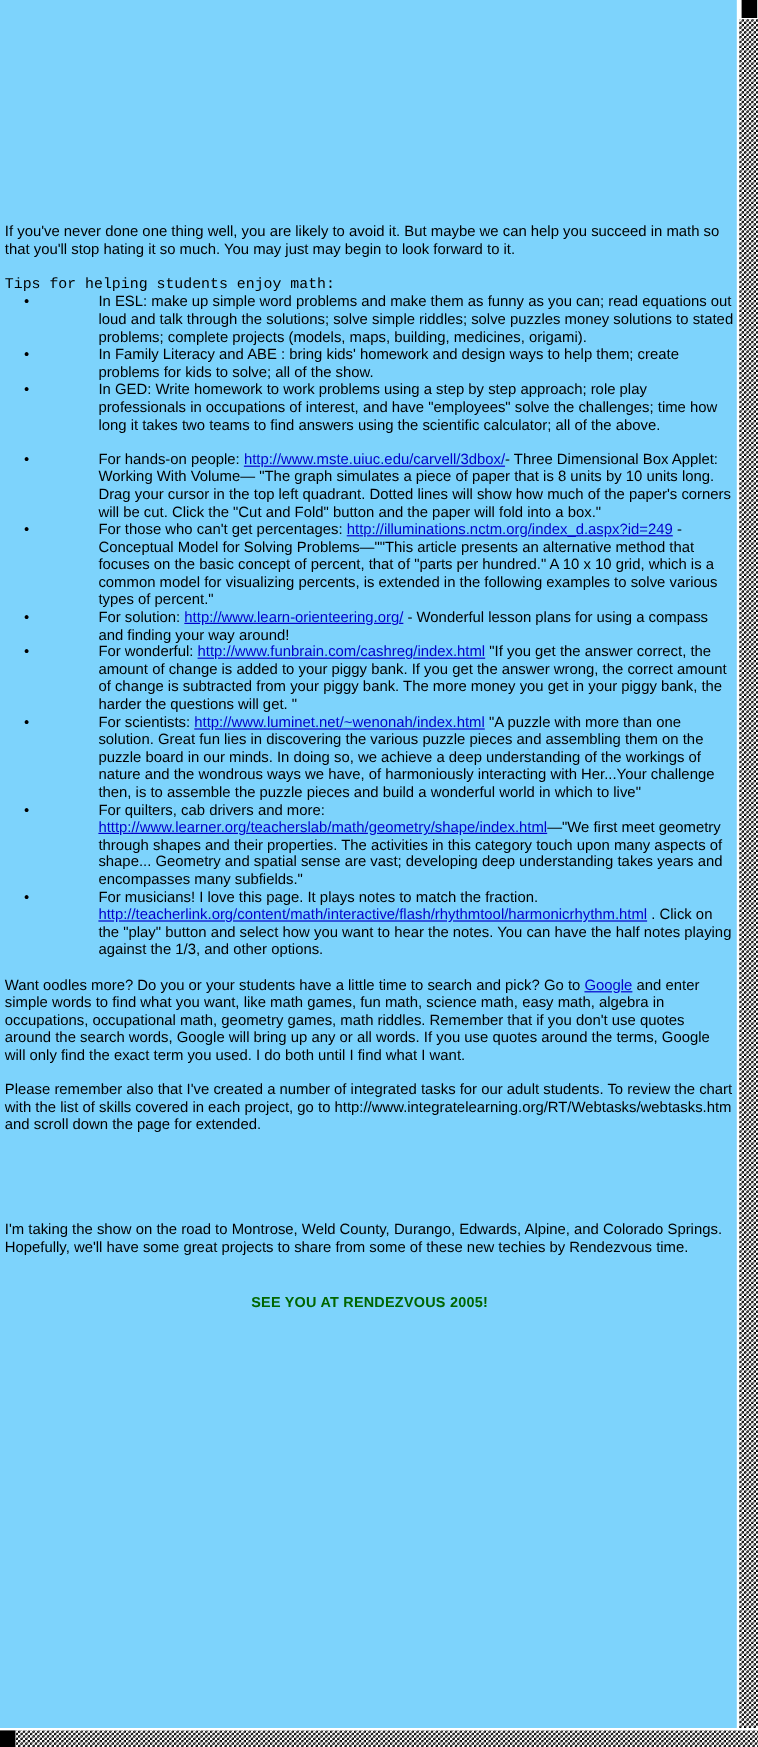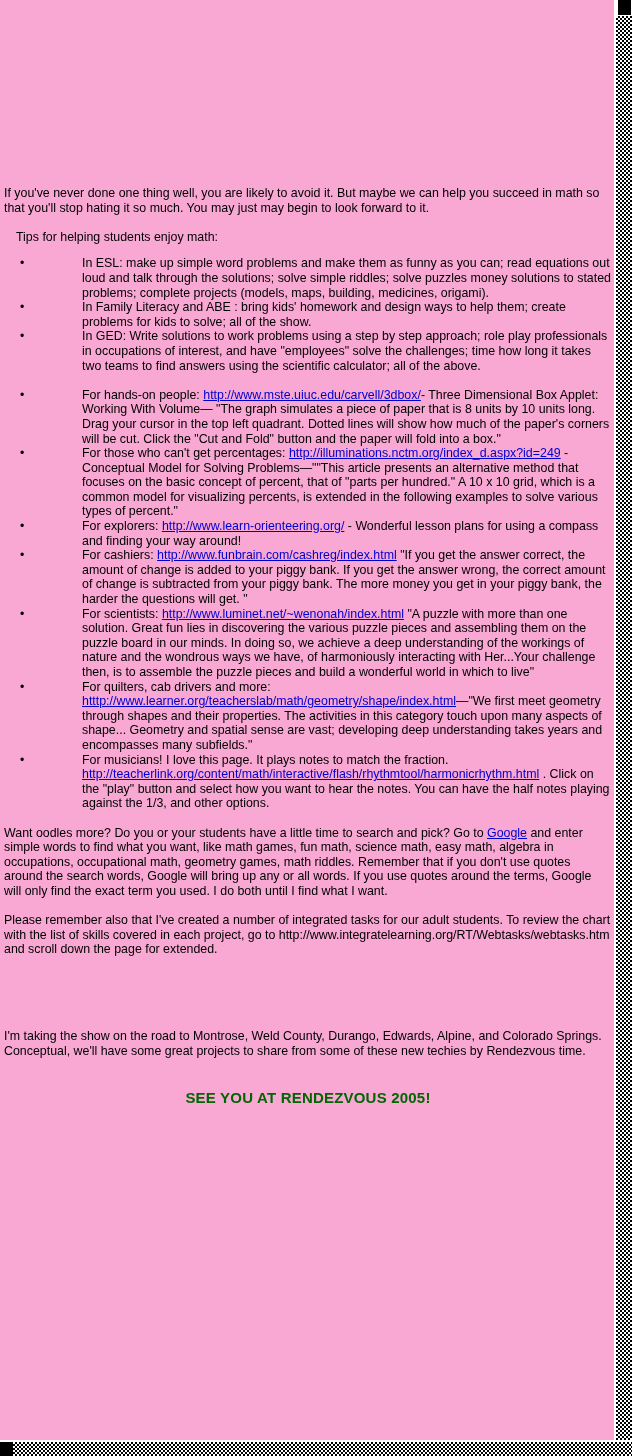--- a/index.html
+++ b/index.html
@@ -15,42 +15,43 @@
     font-family: "Liberation Sans", sans-serif;
   }
 
   
   #doc {
     position: absolute;
     left: 0;
     top: 0;
     width: 614px;
     height: 1440px;
-    background: #f9a8d4;
+    background: #7dd3fc;
     box-sizing: border-box;
     padding: 0 8px 0 4px;
     overflow: hidden;
   }
 
   #content {
     position: absolute;
     left: 4px;
     top: 186px;
     width: 608px;
     font-size: 12.4px;
     line-height: 14.6px;
     color: #000000;
   }
 
   p.para {
     margin: 0 0 14.6px 0;
     text-align: left;
   }
   p.tight {
-    margin: 12px;
+    margin: 0;
+    font-family: Liberation Mono, monospace;
   }
 
   
   ul.blist {
     list-style: none;
     margin: 0 0 0 0;
     padding: 0;
   }
   ul.blist li {
     position: relative;
@@ -75,21 +76,21 @@
     margin-top: 19px;
   }
 
   .spacer-block { height: 58px; }
 
   h2.rendezvous {
     margin: 0;
     padding: 0;
     text-align: center;
     color: #006600;
-    font-size: 15px;
+    font-size: 12px;
     line-height: 19px;
     font-weight: bold;
     letter-spacing: 0.2px;
   }
 
   
   .checker {
     background-image:
       linear-gradient(45deg, #000 25%, transparent 25%, transparent 75%, #000 75%),
       linear-gradient(45deg, #000 25%, transparent 25%, transparent 75%, #000 75%);
@@ -156,43 +157,43 @@
       <li>
         <span class="bullet">•</span>
         <span>In ESL: make up simple word problems and make them as funny as you can; read equations out loud and talk through the solutions; solve simple riddles; solve puzzles money solutions to stated problems; complete projects (models, maps, building, medicines, origami).</span>
       </li>
       <li>
         <span class="bullet">•</span>
         <span>In Family Literacy and ABE : bring kids' homework and design ways to help them; create problems for kids to solve; all of the show.</span>
       </li>
       <li>
         <span class="bullet">•</span>
-        <span>In GED: Write solutions to work problems using a step by step approach; role play professionals in occupations of interest, and have "employees" solve the challenges; time how long it takes two teams to find answers using the scientific calculator; all of the above.</span>
+        <span>In GED: Write homework to work problems using a step by step approach; role play professionals in occupations of interest, and have "employees" solve the challenges; time how long it takes two teams to find answers using the scientific calculator; all of the above.</span>
       </li>
     </ul>
 
     <div class="gap-short"></div>
 
 
     <ul class="blist">
       <li>
         <span class="bullet">•</span>
         <span>For hands-on people: </span><a class="link" href="#">http://www.mste.uiuc.edu/carvell/3dbox/</a><span>-  Three Dimensional Box Applet: Working With Volume— "The graph simulates a piece of paper that is 8 units by 10 units long. Drag your cursor in the top left quadrant. Dotted lines will show how much of the paper's corners will be cut.   Click the "Cut and Fold" button and the paper will fold into a box."</span>
       </li>
       <li>
         <span class="bullet">•</span>
         <span>For those who can't get percentages: </span><a class="link" href="#">http://illuminations.nctm.org/index_d.aspx?id=249</a><span> - Conceptual Model for Solving Problems—""This article presents an alternative method that focuses on the basic concept of percent, that of "parts per hundred." A 10 x 10 grid, which is a common model for visualizing percents, is extended in the following examples to solve various types of percent."</span>
       </li>
       <li>
         <span class="bullet">•</span>
-        <span>For explorers: </span><a class="link" href="#">http://www.learn-orienteering.org/</a><span> - Wonderful lesson plans for using a compass and finding your way around!</span>
-      </li>
-      <li>
-        <span class="bullet">•</span>
-        <span>For cashiers: </span><a class="link" href="#">http://www.funbrain.com/cashreg/index.html</a><span>  "If you get the answer correct, the amount of change is added to your piggy bank. If you get the answer wrong, the correct amount of change is subtracted from your piggy bank. The more money you get in your piggy bank, the harder the questions will get. "</span>
+        <span>For solution: </span><a class="link" href="#">http://www.learn-orienteering.org/</a><span> - Wonderful lesson plans for using a compass and finding your way around!</span>
+      </li>
+      <li>
+        <span class="bullet">•</span>
+        <span>For wonderful: </span><a class="link" href="#">http://www.funbrain.com/cashreg/index.html</a><span>  "If you get the answer correct, the amount of change is added to your piggy bank. If you get the answer wrong, the correct amount of change is subtracted from your piggy bank. The more money you get in your piggy bank, the harder the questions will get. "</span>
       </li>
       <li>
         <span class="bullet">•</span>
         <span>For scientists: </span><a class="link" href="#">http://www.luminet.net/~wenonah/index.html</a><span> "A puzzle with more than one solution. Great fun lies in discovering the various puzzle pieces and assembling them on the puzzle board in our minds. In doing so, we achieve a deep understanding of the workings of nature and the wondrous ways we have, of harmoniously interacting with Her...Your challenge then, is to assemble the puzzle pieces and build a wonderful world in which to live"</span>
       </li>
       <li>
         <span class="bullet">•</span>
         <span>For quilters, cab drivers and more: </span><a class="link" href="#">htttp://www.learner.org/teacherslab/math/geometry/shape/index.html</a><span>—"We first meet geometry through shapes and their properties. The activities in this category touch upon many aspects of shape...  Geometry and spatial sense are vast; developing deep understanding takes years and encompasses many subfields."</span>
       </li>
       <li>
@@ -202,21 +203,21 @@
     </ul>
 
     <div class="gap-mid"></div>
 
     <p class="para"><span>Want oodles more? Do you or your students have a little time to search and pick? Go to </span><a class="link" href="#">Google</a><span> and enter simple words to find what you want, like math games, fun math, science math, easy math, algebra in occupations, occupational math, geometry games, math riddles. Remember that if you don't use quotes around the search words, Google will bring up any or all words. If you use quotes around the terms, Google will only find the exact term you used. I do both until I find what I want.</span></p>
 
     <p class="para">Please remember also that I've created a number of integrated tasks for our adult students. To review the chart with the list of skills covered in each project, go to http://www.integratelearning.org/RT/Webtasks/webtasks.htm and scroll down the page for extended.</p>
 
     <div class="spacer-block"></div>
 
-    <p class="para">I'm taking the show on the road to Montrose, Weld County, Durango, Edwards, Alpine, and Colorado Springs. Conceptual, we'll have some great projects to share from some of these new techies by Rendezvous time.</p>
+    <p class="para">I'm taking the show on the road to Montrose, Weld County, Durango, Edwards, Alpine, and Colorado Springs. Hopefully, we'll have some great projects to share from some of these new techies by Rendezvous time.</p>
 
     <div class="gap-mid"></div>
 
     <h2 class="rendezvous">SEE YOU AT RENDEZVOUS 2005!</h2>
 
   </div>
 </div>
 
 <div id="vscroll">
   <div class="vbtn-up"></div>

